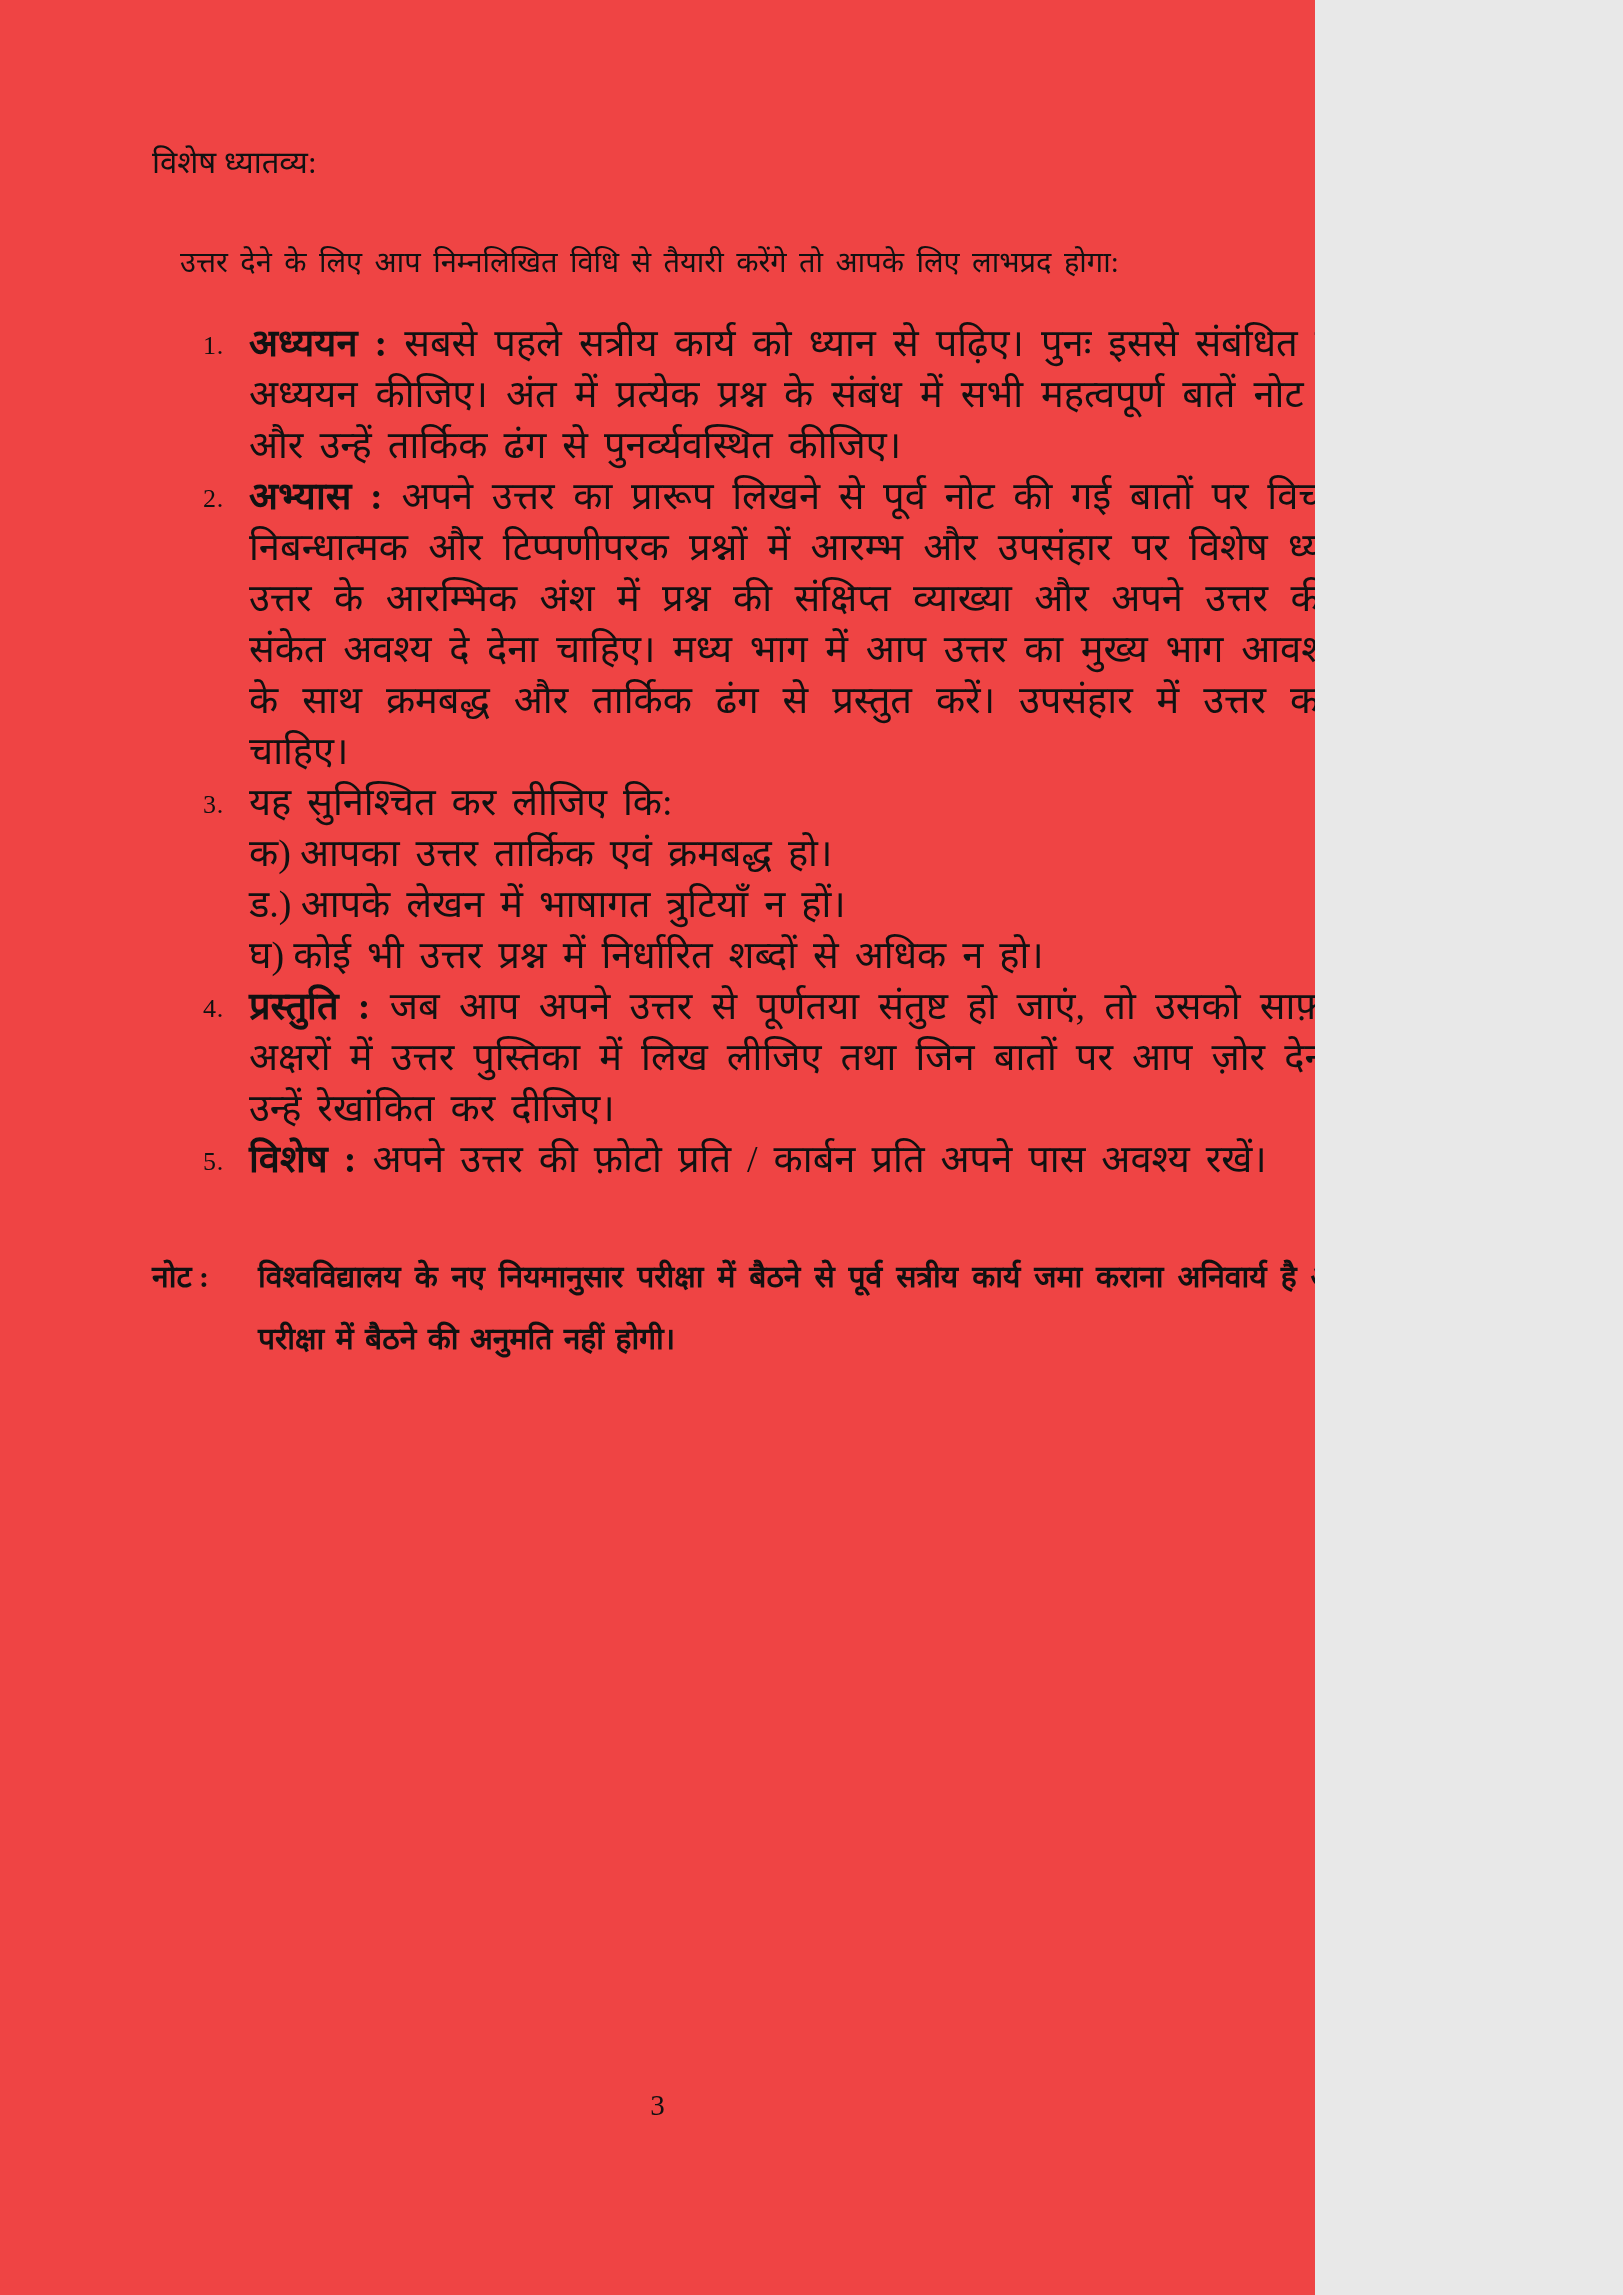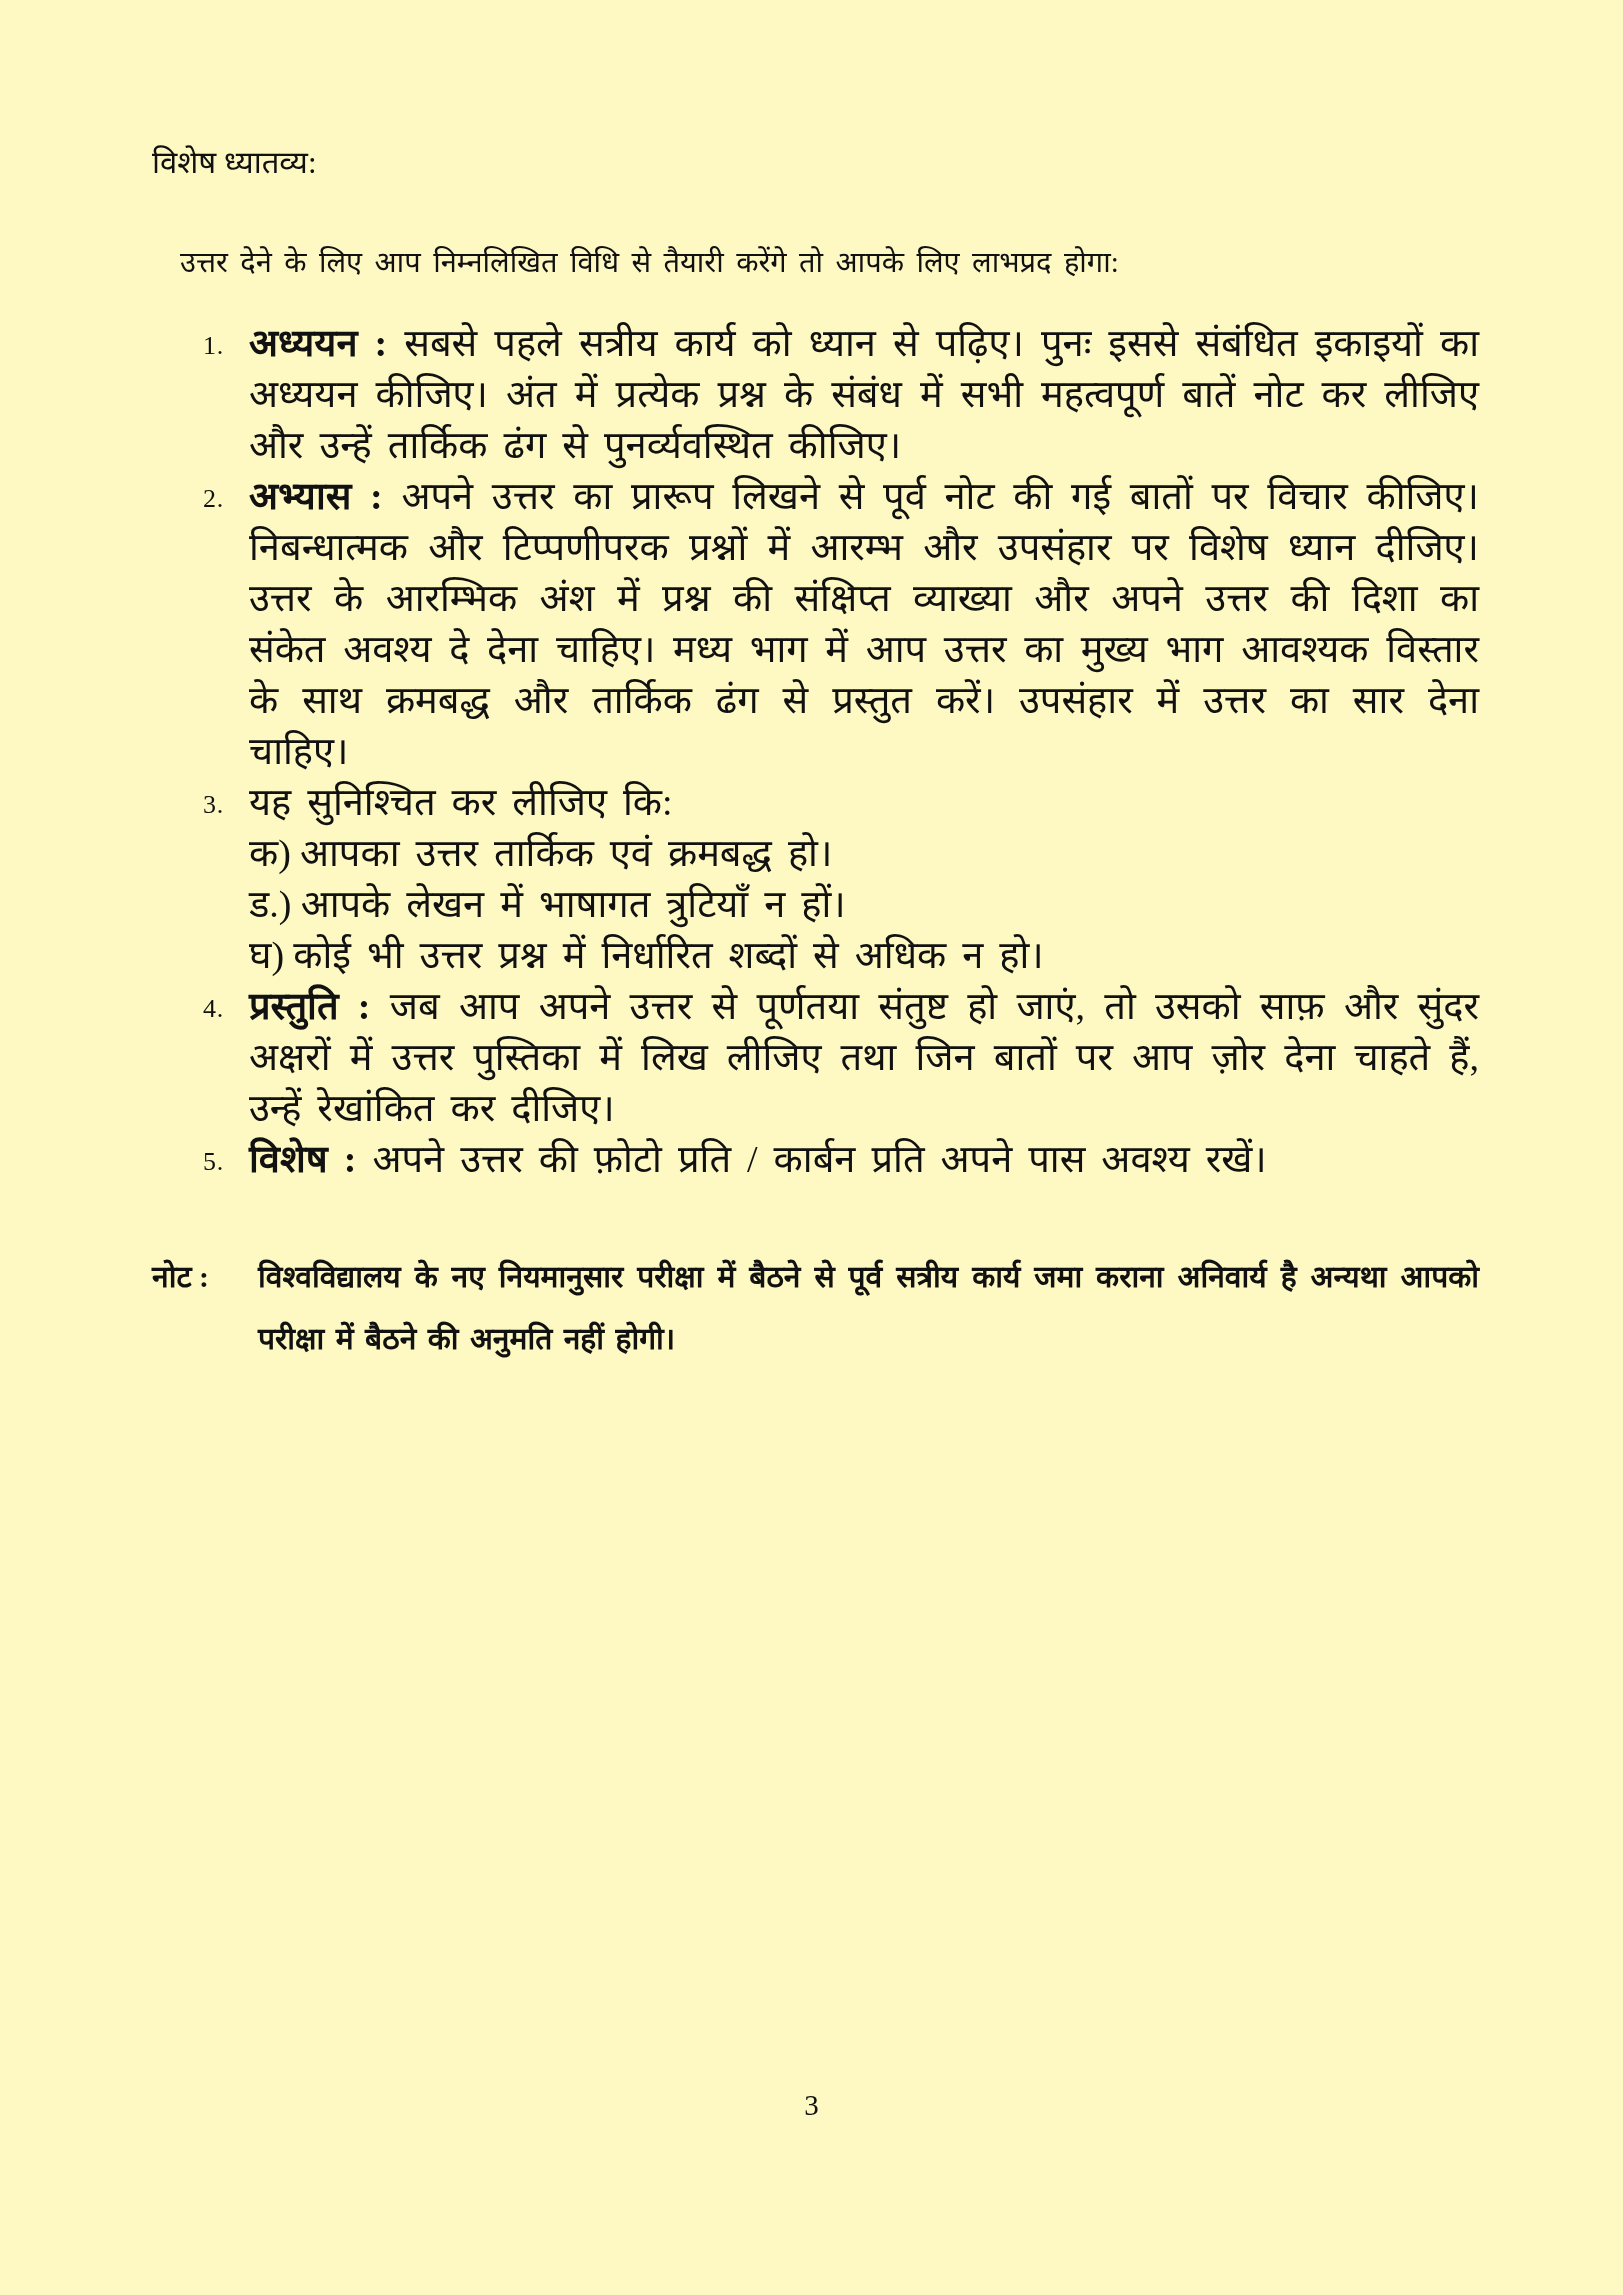--- a/index.html
+++ b/index.html
@@ -1,20 +1,20 @@
 <!DOCTYPE html>
 <html style="font-size:10.5px"><head>
 <meta charset="utf-8">
 <style>
   html, body { margin: 0; padding: 0; background: #e8e8e8; }
   .sheet {
     position: relative;
-    width: 1623px;
+    width: 1315px;
     height: 2295px;
-    background: #fef9c3;
+    background: #ef4444;
     font-family: "Liberation Serif", "DejaVu Serif", serif;
     color: #111111;
     overflow: hidden;
   }
   .content {
     position: absolute;
     left: 152px;
     top: 143px;
     width: 1327px;
   }

